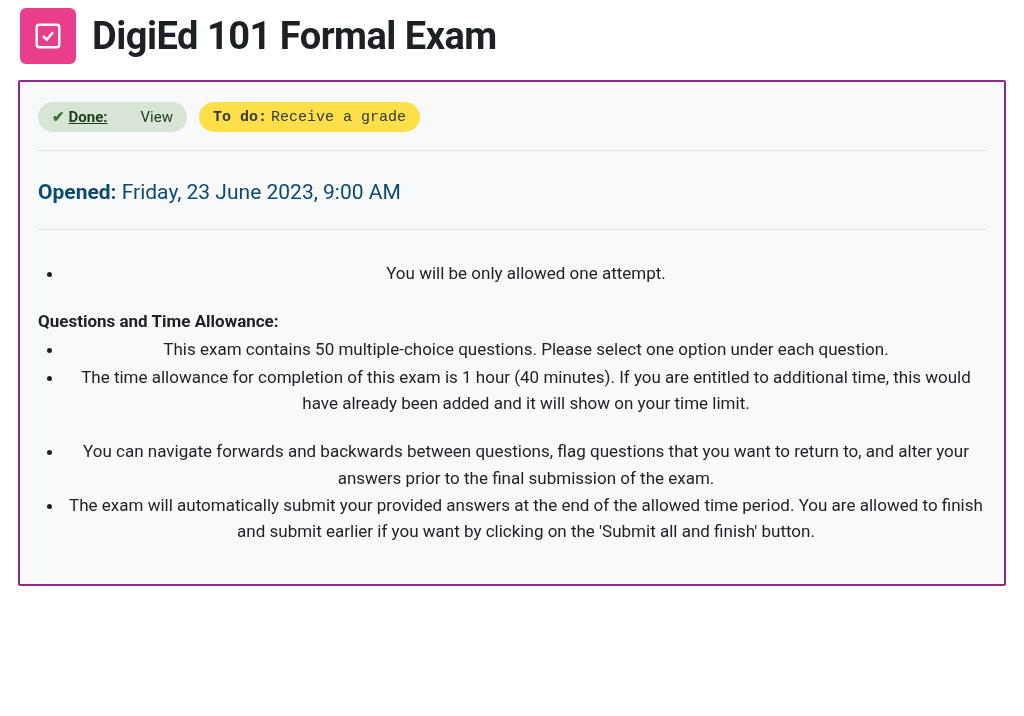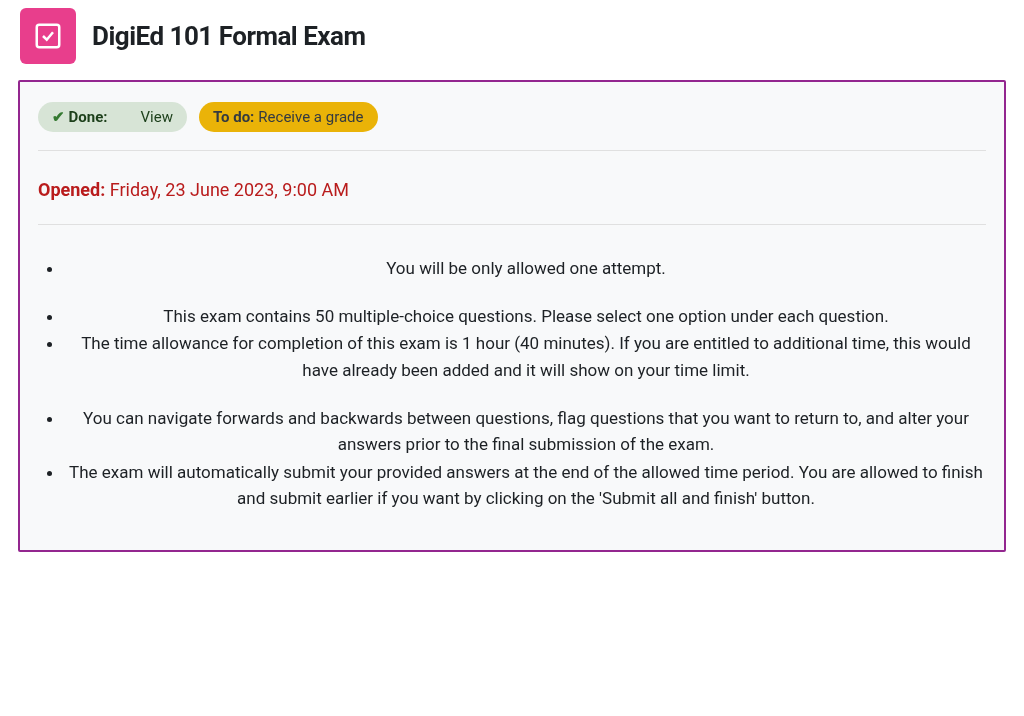--- a/index.html
+++ b/index.html
@@ -32,21 +32,21 @@
       flex-shrink: 0;
     }
     .icon-box svg {
       width: 30px;
       height: 30px;
       stroke: #fff;
       fill: none;
       stroke-width: 2;
     }
     h1 {
-      font-size: 26px;
+      font-size: 38px;
       font-weight: 700;
       color: #1d2125;
       letter-spacing: -0.5px;
     }
     .panel {
       border: 2px solid #93268f;
       border-radius: 2px;
       background: #f8f9fa;
       padding: 20px 18px 12px 18px;
       margin: 0 10px;
@@ -69,38 +69,40 @@
       background: #d7e4d6;
       color: #1c3f1a;
     }
     .badge-done .check {
       color: #357a32;
       font-weight: bold;
     }
     .badge-done .label {
       font-weight: 700;
       color: #1c3f1a;
+      text-decoration: underline;
     }
     .badge-done .text {
       color: #1c3f1a;
       margin-left: 29px;
     }
     .badge-todo {
-      background: #eab308;
+      background: #fde047;
       color: #343a40;
+      font-family: Liberation Mono, monospace;
     }
     .badge-todo .label {
       font-weight: 700;
     }
     .dates {
       padding: 24px 0 18px 0;
       border-bottom: 1px solid #e0e0e0;
-      font-size: 18px;
+      font-size: 21px;
       line-height: 1.7;
-      color: #b91c1c;
+      color: #0c4a6e;
     }
     .dates .lbl {
       font-weight: 700;
     }
     .content {
       padding: 30px 0 10px 0;
       font-size: 17px;
       line-height: 1.55;
       color: #1d2125;
     }
@@ -154,20 +156,21 @@
       <span>Friday, 23 June 2023, 9:00 AM</span>
     </div>
   </div>
 
   <div class="content">
 
     <ul>
       <li>You will be only allowed one attempt.</li>
     </ul>
 
+    <div class="section-title">Questions and Time Allowance:</div>
     <ul>
       <li>This exam contains 50 multiple-choice questions.  Please select one option under each question.</li>
       <li>The time allowance for completion of this exam is 1 hour (40 minutes). If you are entitled to additional time, this would have already been added and it will show on your time limit.</li>
     </ul>
 
     <ul>
       <li>You can navigate forwards and backwards between questions, flag questions that you want to return to, and alter your answers prior to the final submission of the exam.</li>
       <li>The exam will automatically submit your provided answers at the end of the allowed time period.  You are allowed to finish and submit earlier if you want by clicking on the 'Submit all and finish' button.</li>
     </ul>
 

